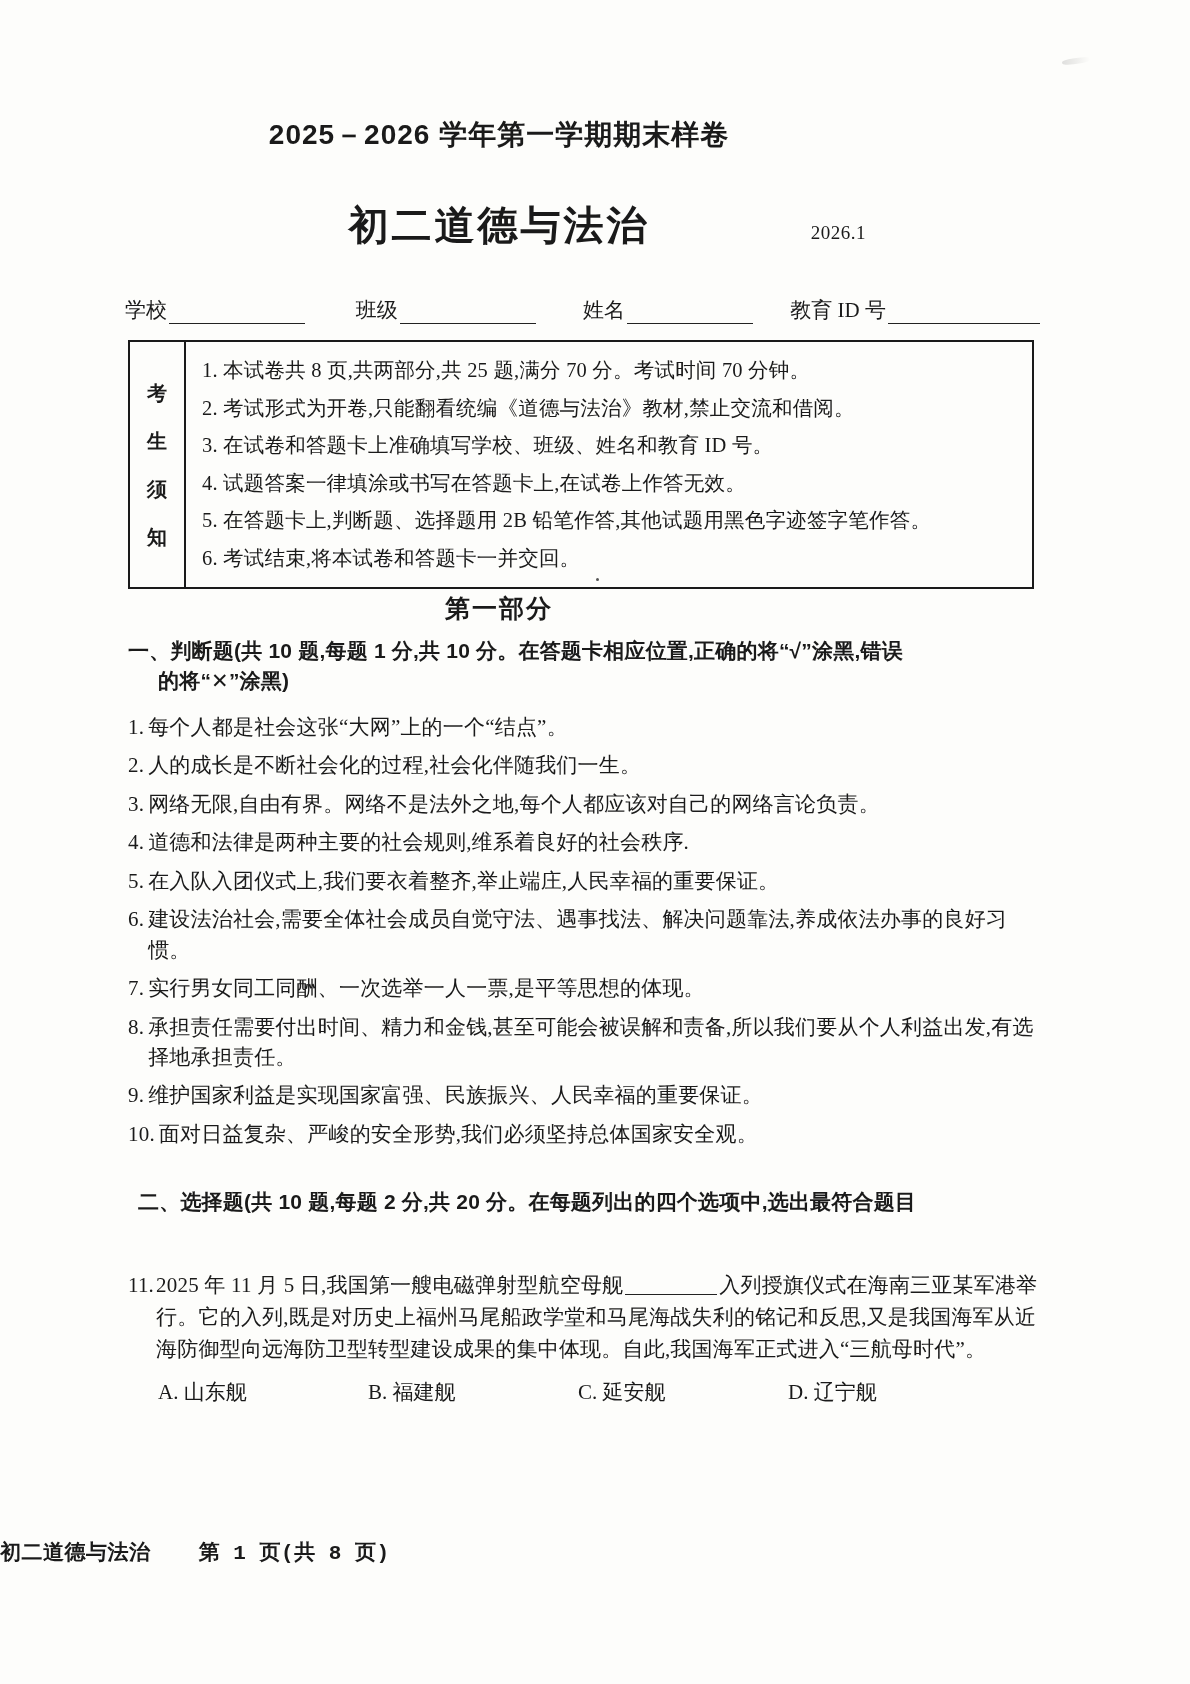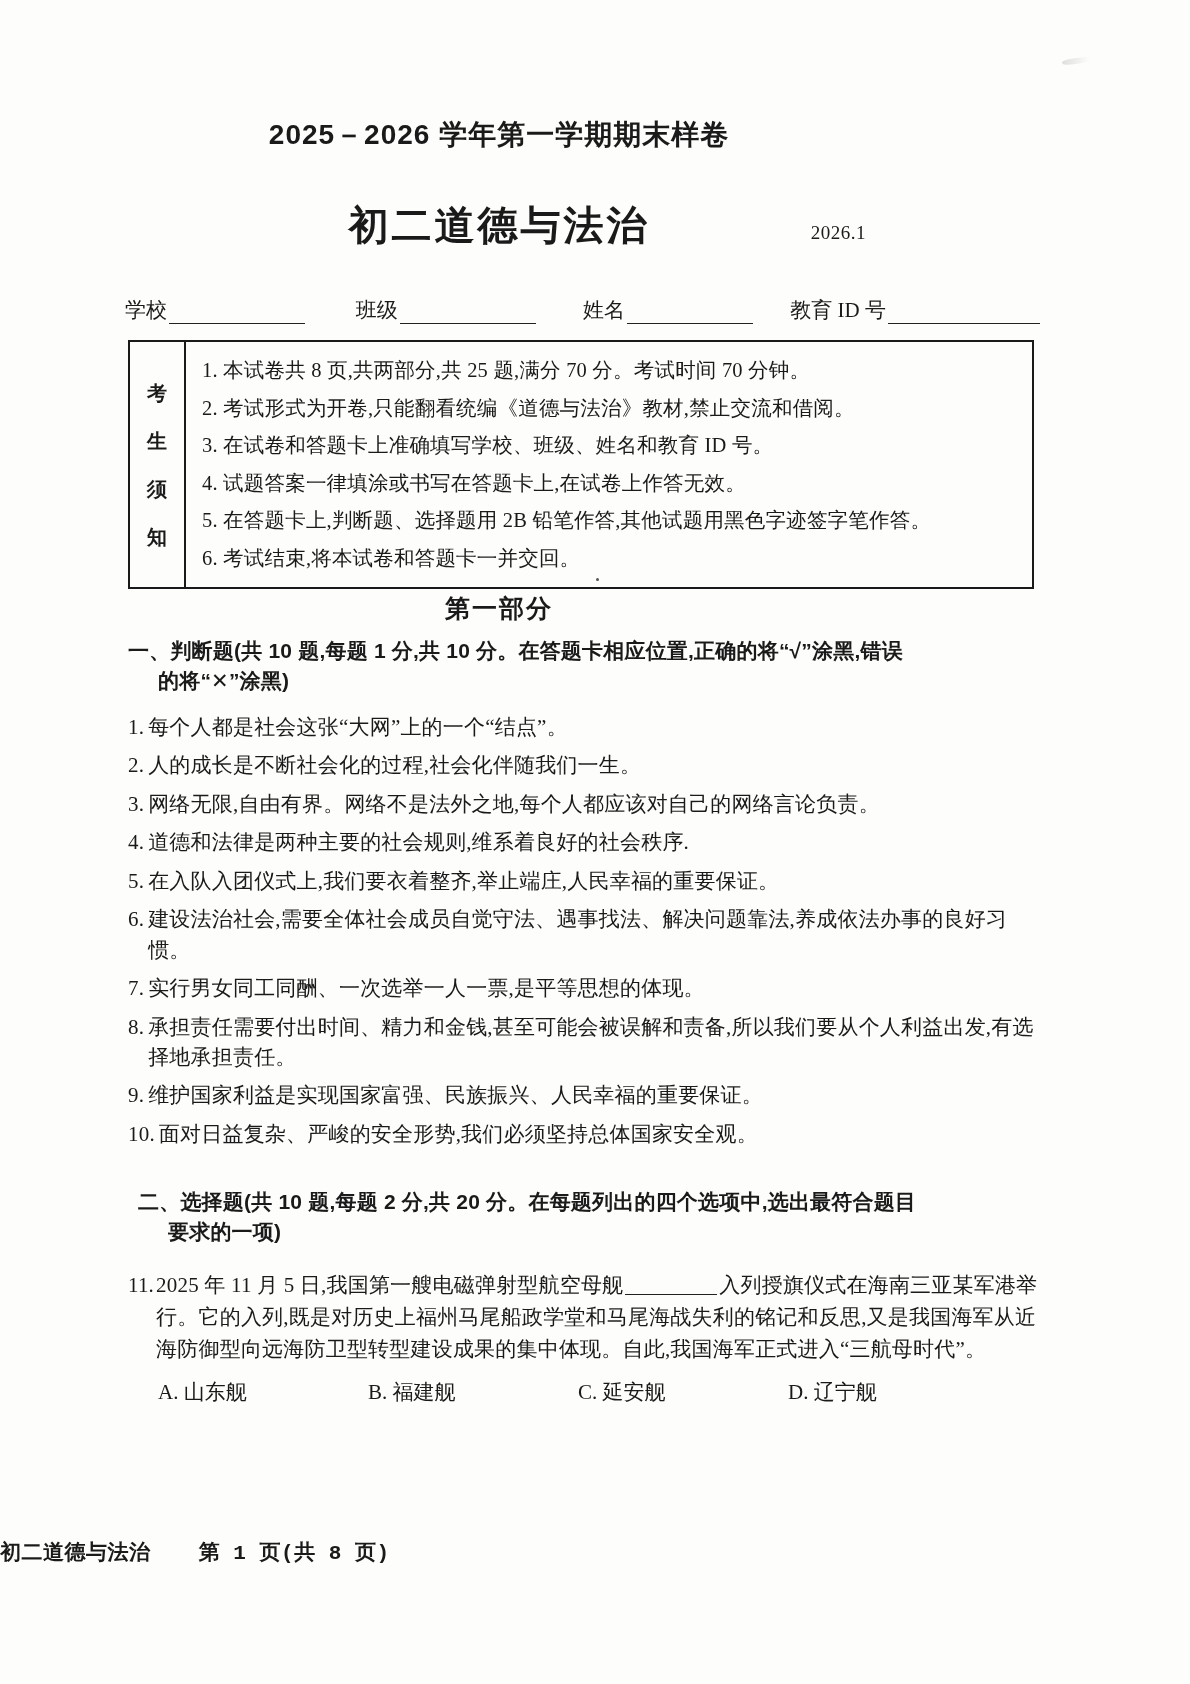--- a/index.html
+++ b/index.html
@@ -325,21 +325,20 @@
         <span class="q-text">维护国家利益是实现国家富强、民族振兴、人民幸福的重要保证。</span>
       </div>
       <div class="q-row">
         <span class="q-num">10.</span>
         <span class="q-text">面对日益复杂、严峻的安全形势,我们必须坚持总体国家安全观。</span>
       </div>
     </div>
 
     <div class="sec2-head section-heading">
       <span>二、选择题(共 10 题,每题 2 分,共 20 分。在每题列出的四个选项中,选出最符合题目</span>
-      <span class="cont">要求的一项)</span>
     </div>
 
     <div class="mc-block">
       <div class="mc-stem">
         <span class="q-num">11.</span>
         <span class="q-text"><span>2025 年 11 月 5 日,我国第一艘电磁弹射型航空母舰</span><span class="fill-blank"></span><span>入列授旗仪式在海南三亚某军港举行。它的入列,既是对历史上福州马尾船政学堂和马尾海战失利的铭记和反思,又是我国海军从近海防御型向远海防卫型转型建设成果的集中体现。自此,我国海军正式进入“三航母时代”。</span></span>
       </div>
       <div class="mc-options">
         <span class="mc-opt">A. 山东舰</span>
         <span class="mc-opt">B. 福建舰</span>

